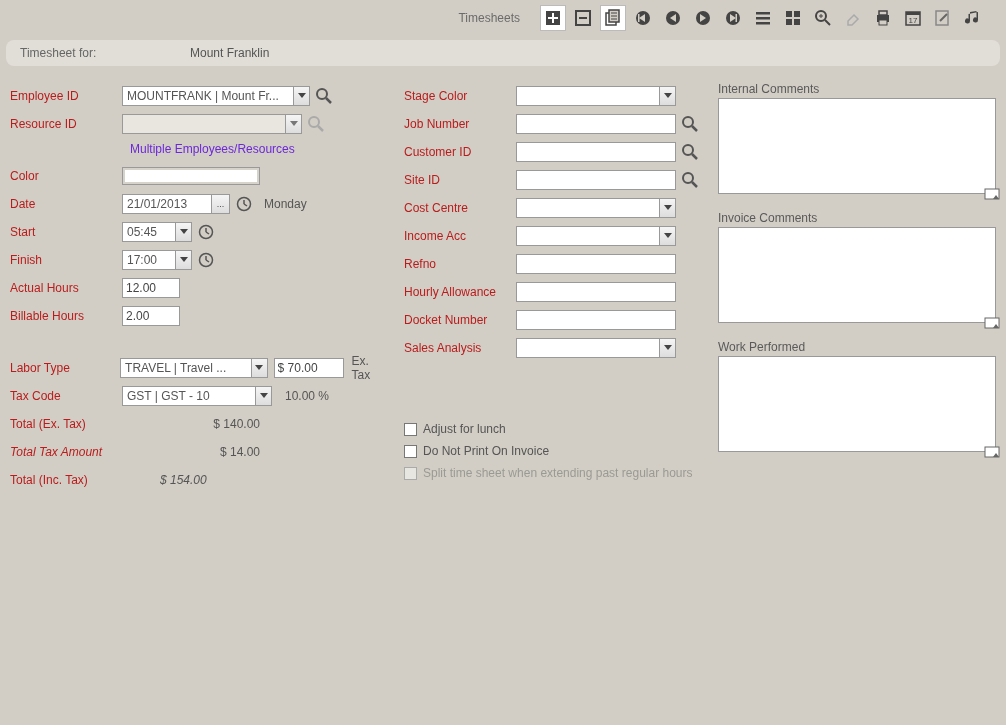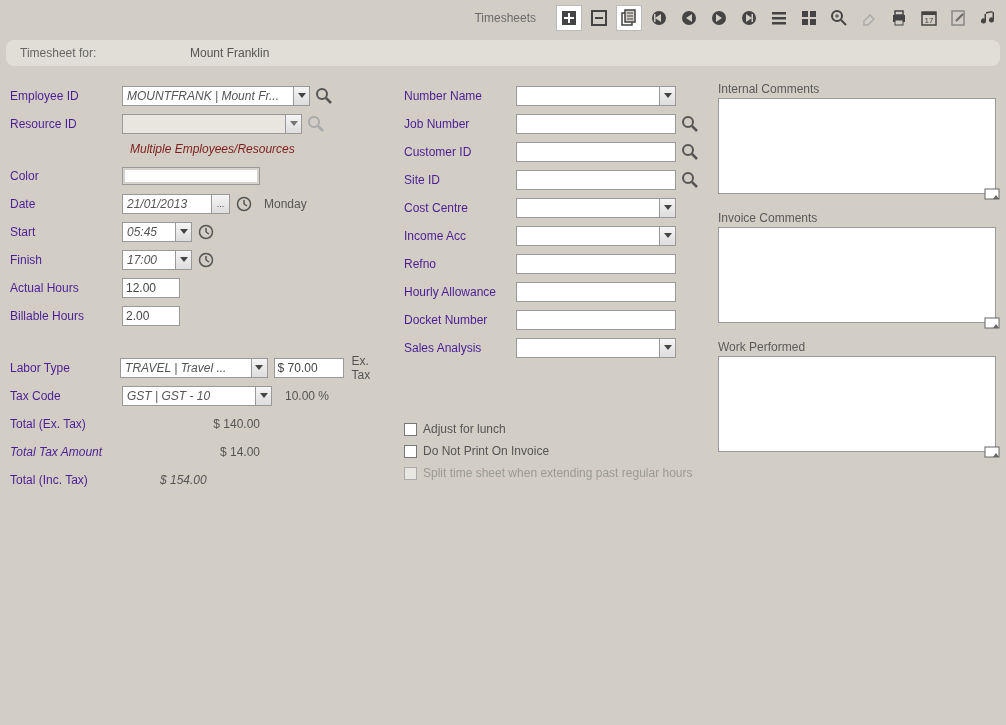--- a/index.html
+++ b/index.html
@@ -10,21 +10,21 @@
     color: #555;
     background: #d2cec5;
     width: 1006px;
     height: 725px;
     overflow: hidden;
   }
   .toolbar {
     display: flex;
     align-items: center;
     justify-content: flex-end;
-    padding: 4px 4px;
+    padding: 4px 20px;
     gap: 4px;
     height: 36px;
   }
   .toolbar .title {
     margin-right: 16px;
     color: #6b6b6b;
   }
   .tbtn {
     width: 26px;
     height: 26px;
@@ -55,21 +55,21 @@
   }
   .col { display:flex; flex-direction:column; }
   .col1 { width: 380px; }
   .col2 { width: 300px; }
   .col3 { flex:1; }
   .row {
     display:flex;
     align-items:center;
     min-height:28px;
   }
-  .row .lbl { width:112px; color:#4c1d95; }
+  .row .lbl { width:112px; color:#b91c1c; }
   .col2 .row .lbl { width:112px; }
   .input, select {
     background:#fff;
     border:1px solid #999;
     height:20px;
     padding:1px 3px;
     font-size:12px;
     color:#444;
     font-family:inherit;
   }
@@ -79,41 +79,40 @@
     align-items:center;
     background:#fff;
     border:1px solid #999;
     height:20px;
   }
   .select-like .sel-text {
     flex:1;
     padding:6px 4px;
     overflow:hidden;
     white-space:nowrap;
-    font-style:italic;
   }
   .sel-btn {
     width:16px;
     height:18px;
     border-left:1px solid #999;
     display:flex;
     align-items:center;
     justify-content:center;
     background:linear-gradient(#f5f5f5,#ddd);
   }
   .sel-btn svg { display:block;}
   .icon-mag, .icon-clock {
     width:20px;
     height:20px;
     display:flex;
     align-items:center;
     justify-content:center;
     margin-left:4px;
   }
-  .link-text { color:#7f1d1d; font-style:italic; margin-left:120px; margin-top:4px; margin-bottom:6px; cursor:pointer;}
+  .link-text { color:#6d28d9; margin-left:120px; margin-top:4px; margin-bottom:6px; cursor:pointer;}
   .amount-label { color:#5a5a5a; }
   .checkbox-row { display:flex; align-items:center; gap:6px; margin-bottom:8px; color:#555;}
   .checkbox-row.disabled { color:#9a9a94; }
   .checkbox {
     width:13px;height:13px;border:1px solid #777;background:#fff;display:inline-block;
   }
   .checkbox.disabled { background:#e8e6e0; border-color:#aaa;}
   .textarea {
     background:#fff;
     border:1px solid #999;
@@ -401,21 +400,21 @@
       <span style="width:100px;text-align:right;">$ 14.00</span>
     </div>
     <div class="row">
       <span class="lbl amount-label" style="width:150px;">Total (Inc. Tax)</span>
       <span style="width:100px;text-align:left;font-style:italic;">$ 154.00</span>
     </div>
   </div>
 
   <div class="col col2">
     <div class="row">
-      <span class="lbl">Number Name</span>
+      <span class="lbl">Stage Color</span>
       <div class="select-like" style="width:160px;">
         <span class="sel-text"></span>
         <div class="sel-btn">
             <svg width="8" height="6">
               <polygon points="0,0 8,0 4,5" fill="#444"></polygon>
             </svg>
           </div>
       </div>
     </div>
     <div class="row">

